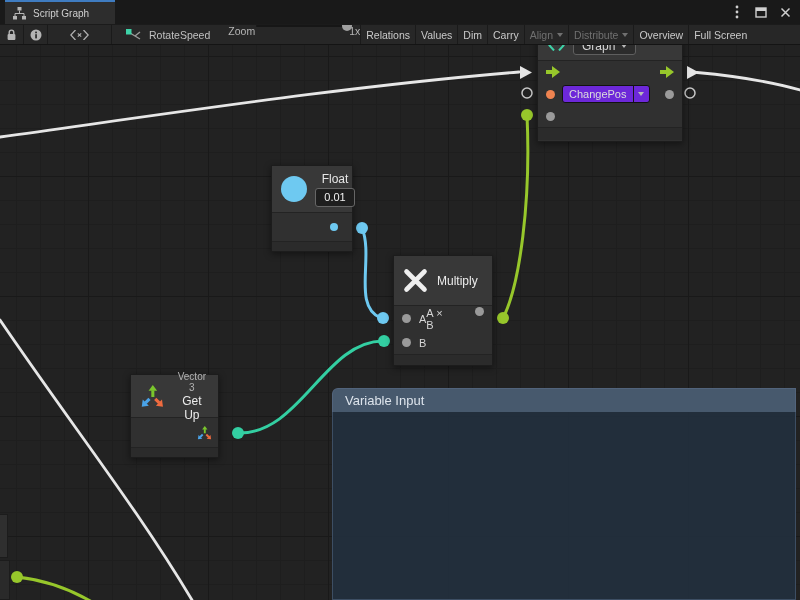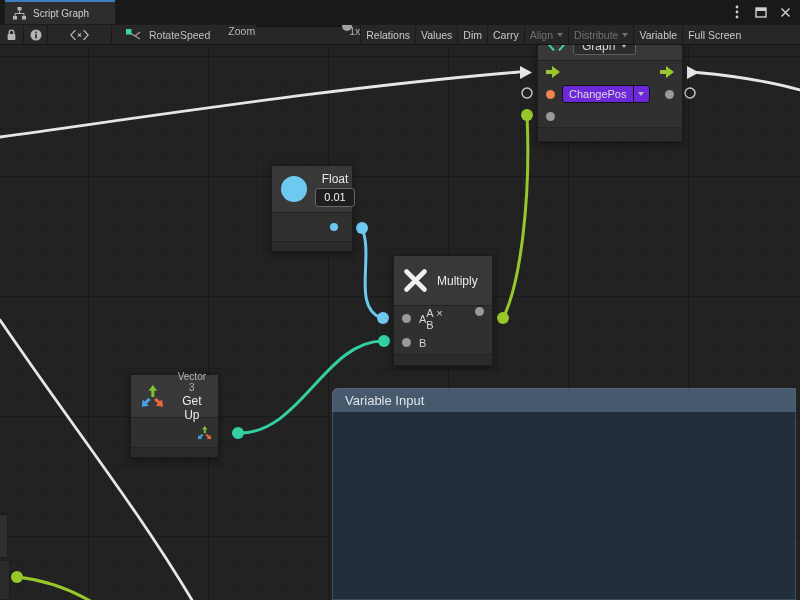--- a/index.html
+++ b/index.html
@@ -167,21 +167,21 @@
       </div>
     <div class="tbtn disabled">
       <span>Align</span>
       <span class="caret"></span>
       </div>
     <div class="tbtn disabled">
       <span>Distribute</span>
       <span class="caret"></span>
       </div>
     <div class="tbtn">
-      <span>Variable</span>
+      <span>Overview</span>
       </div>
     <div class="tbtn" style="border-right:none">
       <span>Full Screen</span>
       </div>
   </div>
 
   <div id="canvas">
 
     <div class="gpanel">
       <div class="gpanel-h">

